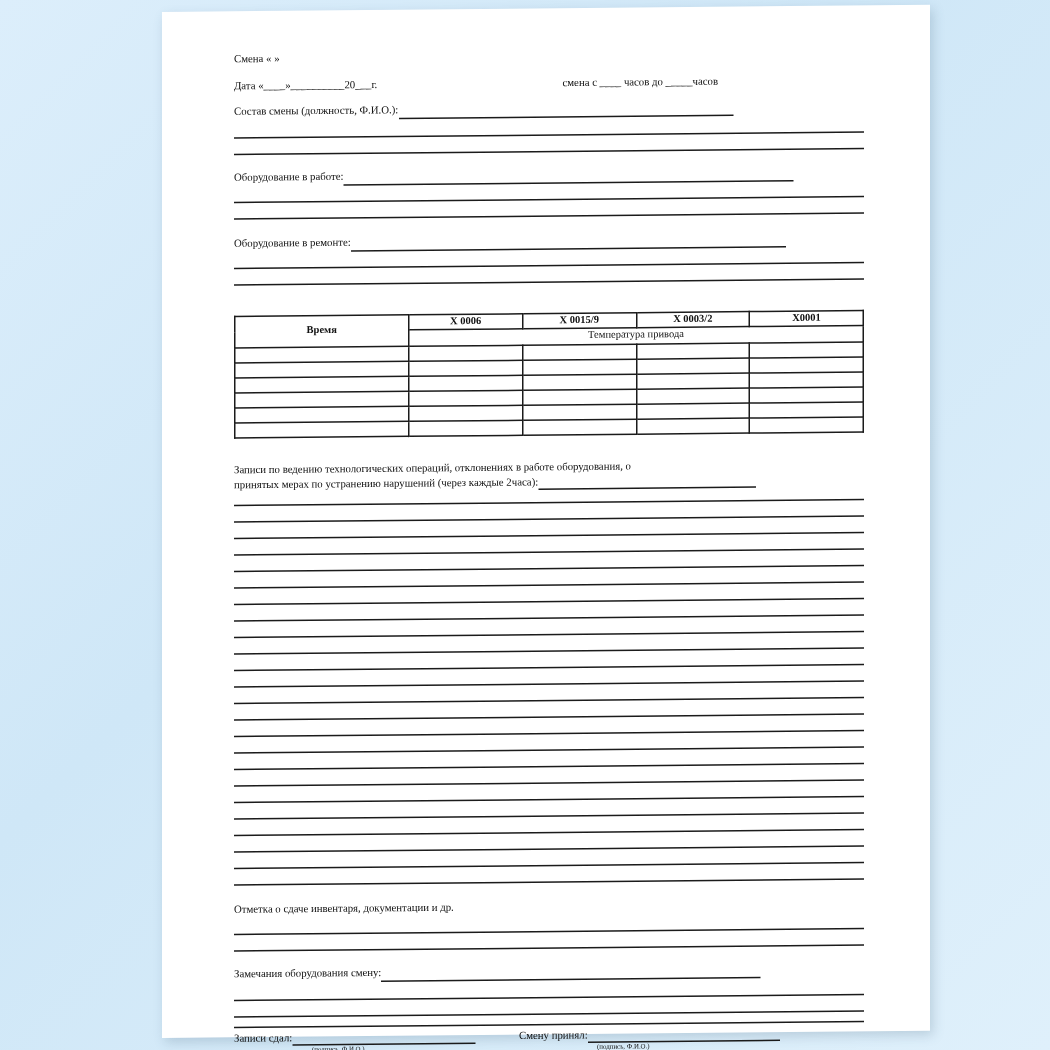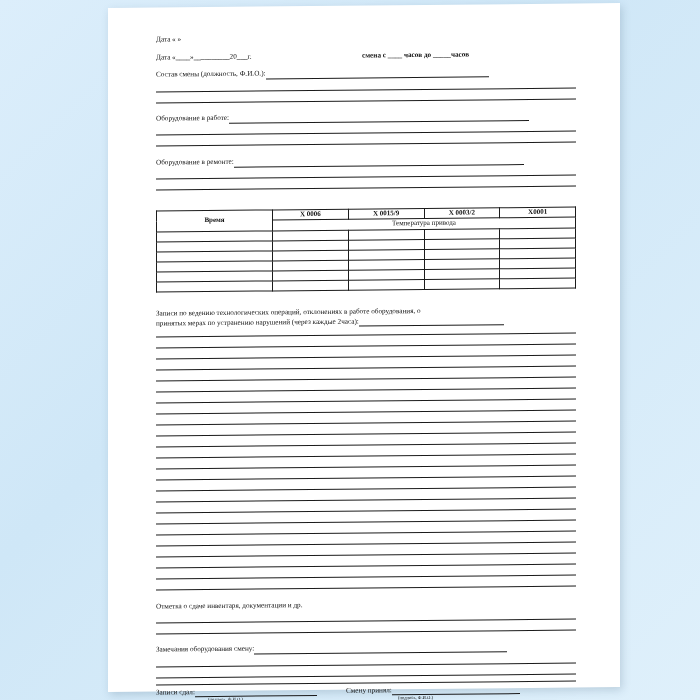--- a/index.html
+++ b/index.html
@@ -55,24 +55,23 @@
     margin-bottom: 1.5px;
     width: 100%;
   }
   .gap6 { height: 6px; }
   .gap10 { height: 10px; }
   .gap14 { height: 14px; }
 
   .shift-line { position: relative; }
   .shift-line .right {
     position: absolute;
-    left: 206px;
+    left: 219px;
     top: 0;
     white-space: nowrap;
-    font-weight: bold;
   }
 
   table.temp {
     border-collapse: collapse;
     width: 100%;
     margin-top: 4px;
     margin-bottom: 6px;
     table-layout: fixed;
   }
   table.temp td, table.temp th {
@@ -118,21 +117,21 @@
 </style>
 </head>
 <body>
 
 <div id="bg"></div>
 
 <div id="page">
   <div id="inner">
 
     <div class="row">
-      <span class="lbl">Дата «      »</span>
+      <span class="lbl">Смена «      »</span>
     </div>
 
     <div class="gap6"></div>
 
     <div class="row shift-line">
       <span class="lbl">Дата «____»__________20___г.</span>
       <span class="right">смена с ____ часов до _____часов</span>
     </div>
 
     <div class="gap6"></div>

